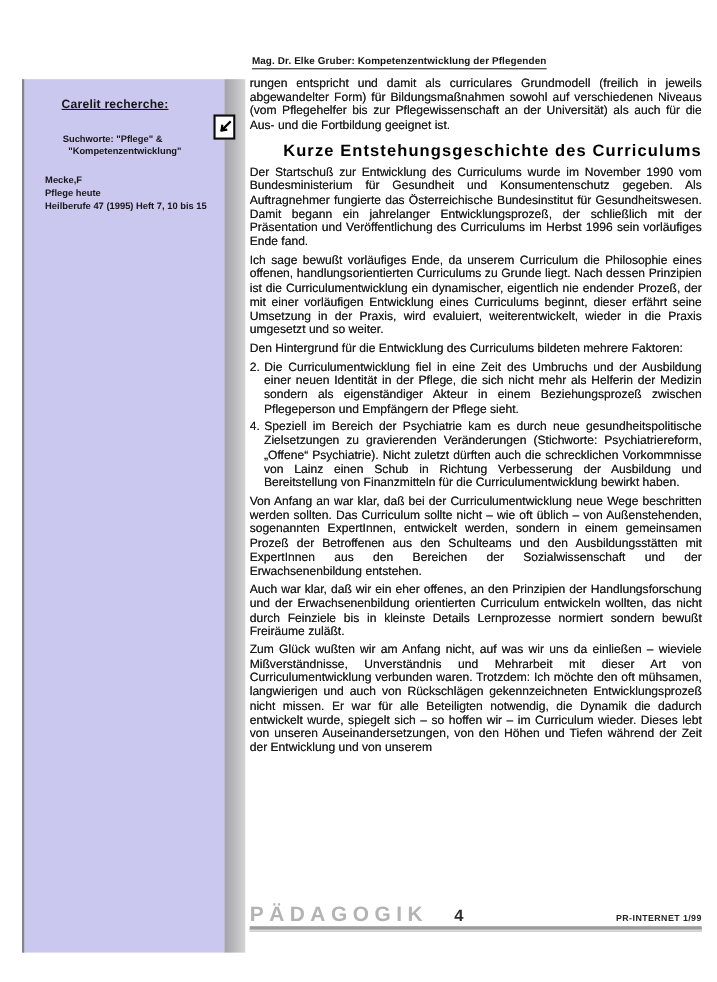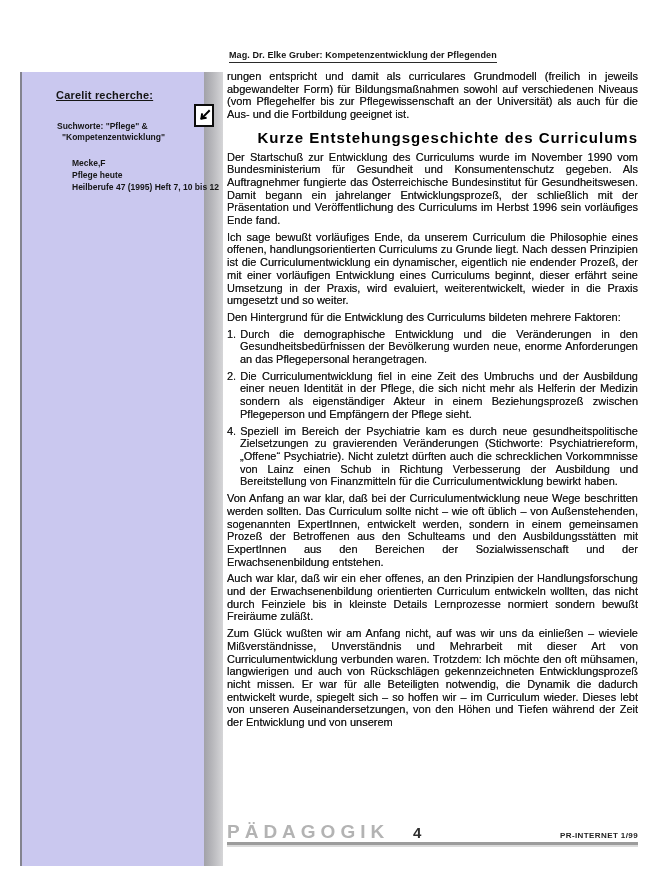--- a/index.html
+++ b/index.html
@@ -30,21 +30,21 @@
   }
   .running-header span { border-bottom:1.5px solid #2a2a2a; padding-bottom:2px; }
   
   .sidebar { position:absolute; left:24px; top:72px; width:178px; color:#161616; }
   .s-title {
     margin:17px 0 16px 32px; font-size:11px; font-weight:bold;
     text-decoration:underline; letter-spacing:0.2px;
   }
   .s-search { margin:20px 0 0 33px; font-size:8.5px; font-weight:bold; line-height:10.5px; }
   .s-search .line2 { margin-left:5px; }
-  .s-cite { margin:15px 0 0 48px; font-size:8.5px; font-weight:bold; line-height:12px; }
+  .s-cite { margin:15px 0 0 17px; font-size:8.5px; font-weight:bold; line-height:12px; }
   .s-ref { width:142px; padding-left:6px; text-indent:-6px; }
   
   .content {
     position:absolute; left:227px; top:70px; width:411px;
     font-size:11px; line-height:12.7px; text-align:justify;
     text-shadow:0 0 0.3px #444;
   }
   .content p { margin:0 0 4px 0; }
   .sec-heading {
     font-size:15px; font-weight:bold; letter-spacing:1px; color:#000;
@@ -87,36 +87,33 @@
 
   <div class="sidebar">
     <div class="s-title">Carelit recherche:</div>
     <div class="s-search">
       <div>Suchworte: "Pflege" &amp;</div>
       <div class="line2">"Kompetenzentwicklung"</div>
     </div>
     <div class="s-cite">
       <div>Mecke,F</div>
       <div>Pflege heute</div>
-      <div class="s-ref">Heilberufe 47 (1995) Heft 7, 10 bis 12</div>
+      <div class="s-ref">Heilberufe 47 (1995) Heft 7, 10 bis 15</div>
     </div>
   </div>
 
   <div class="content">
     <p>rungen entspricht und damit als curriculares Grundmodell (freilich in jeweils abgewandelter Form) für Bildungsmaßnahmen sowohl auf verschiedenen Niveaus (vom Pflegehelfer bis zur Pflegewissenschaft an der Universität) als auch für die Aus- und die Fortbildung geeignet ist.</p>
 
     <h2 class="sec-heading">Kurze Entstehungsgeschichte des Curriculums</h2>
     <p>Der Startschuß zur Entwicklung des Curriculums wurde im November 1990 vom Bundesministerium für Gesundheit und Konsumentenschutz gegeben. Als Auftragnehmer fungierte das Österreichische Bundesinstitut für Gesundheitswesen. Damit begann ein jahrelanger Entwicklungsprozeß, der schließlich mit der Präsentation und Veröffentlichung des Curriculums im Herbst 1996 sein vorläufiges Ende fand.</p>
     <p>Ich sage bewußt vorläufiges Ende, da unserem Curriculum die Philosophie eines offenen, handlungsorientierten Curriculums zu Grunde liegt. Nach dessen Prinzipien ist die Curriculumentwicklung ein dynamischer, eigentlich nie endender Prozeß, der mit einer vorläufigen Entwicklung eines Curriculums beginnt, dieser erfährt seine Umsetzung in der Praxis, wird evaluiert, weiterentwickelt, wieder in die Praxis umgesetzt und so weiter.</p>
     <p>Den Hintergrund für die Entwicklung des Curriculums bildeten mehrere Faktoren:</p>
 
     <ol class="factors">
-      <li>
-        <span class="num">1.</span><span>Durch die demographische Entwicklung und die Veränderungen in den Gesundheitsbedürfnissen der Bevölkerung wurden neue, enorme Anforderungen an das Pflegepersonal herangetragen.</span>
-      </li>
       <li>
         <span class="num">2.</span><span>Die Curriculumentwicklung fiel in eine Zeit des Umbruchs und der Ausbildung einer neuen Identität in der Pflege, die sich nicht mehr als Helferin der Medizin sondern als eigenständiger Akteur in einem Beziehungsprozeß zwischen Pflegeperson und Empfängern der Pflege sieht.</span>
       </li>
       <li>
         <span class="num">4.</span><span>Speziell im Bereich der Psychiatrie kam es durch neue gesundheitspolitische Zielsetzungen zu gravierenden Veränderungen (Stichworte: Psychiatriereform, „Offene“ Psychiatrie). Nicht zuletzt dürften auch die schrecklichen Vorkommnisse von Lainz einen Schub in Richtung Verbesserung der Ausbildung und Bereitstellung von Finanzmitteln für die Curriculumentwicklung bewirkt haben.</span>
       </li>
     </ol>
 
     <p>Von Anfang an war klar, daß bei der Curriculumentwicklung neue Wege beschritten werden sollten. Das Curriculum sollte nicht – wie oft üblich – von Außenstehenden, sogenannten ExpertInnen, entwickelt werden, sondern in einem gemeinsamen Prozeß der Betroffenen aus den Schulteams und den Ausbildungsstätten mit ExpertInnen aus den Bereichen der Sozialwissenschaft und der Erwachsenenbildung entstehen.</p>
     <p>Auch war klar, daß wir ein eher offenes, an den Prinzipien der Handlungsforschung und der Erwachsenenbildung orientierten Curriculum entwickeln wollten, das nicht durch Feinziele bis in kleinste Details Lernprozesse normiert sondern bewußt Freiräume zuläßt.</p>

